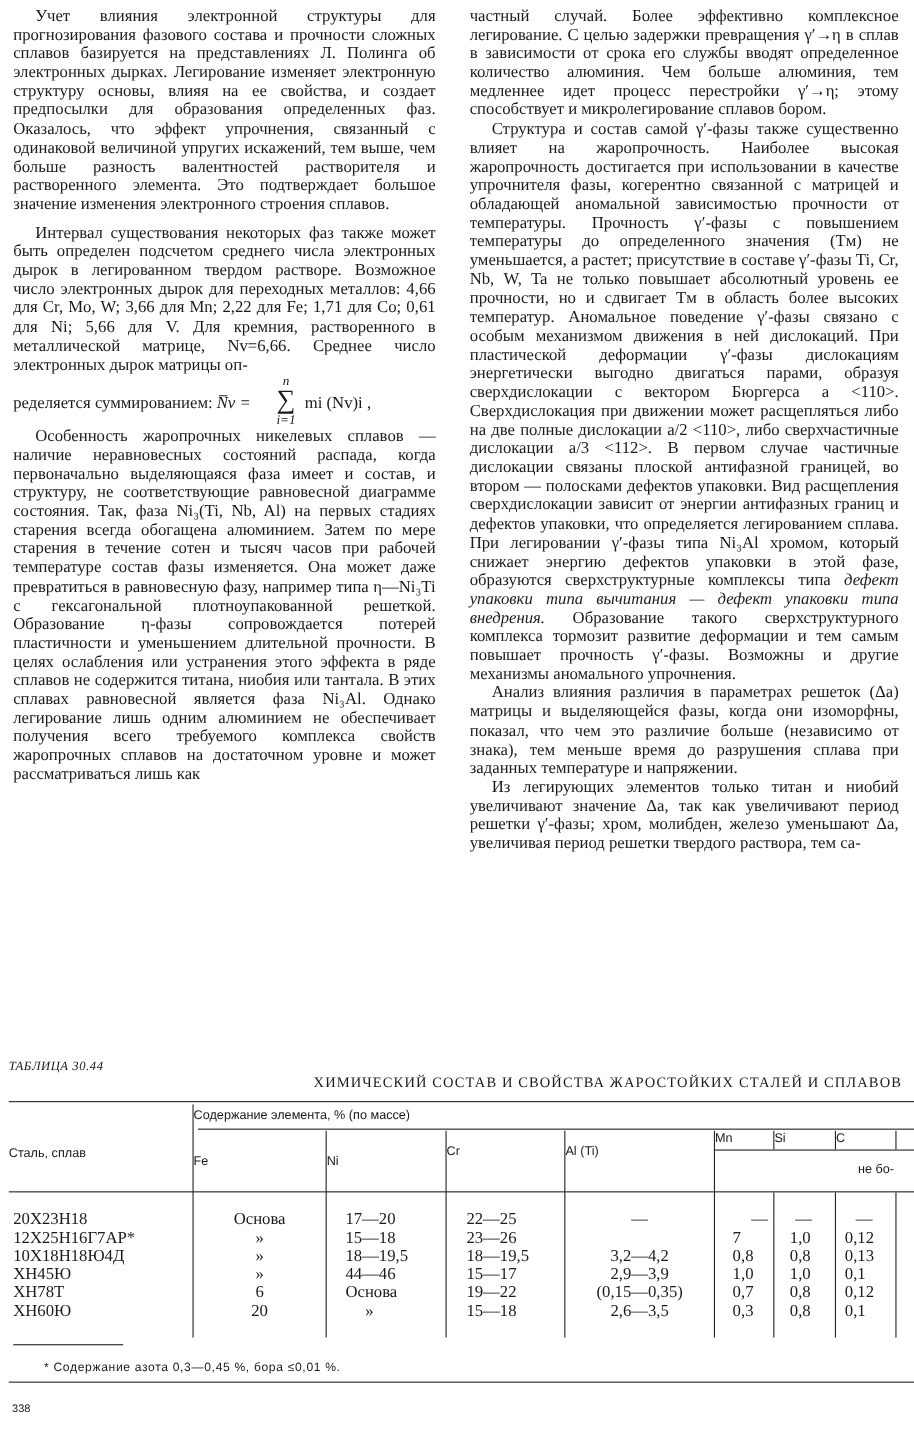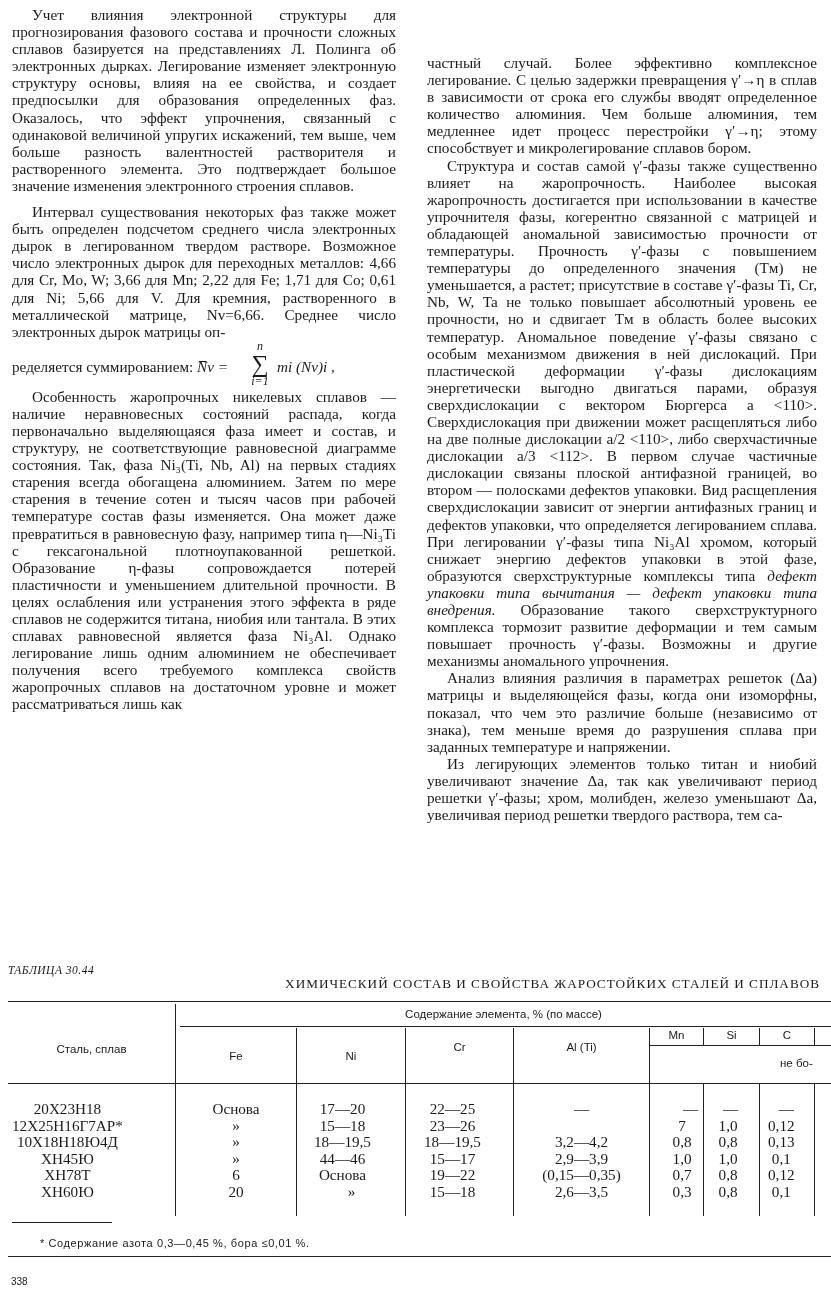--- a/index.html
+++ b/index.html
@@ -10,21 +10,21 @@
   }
   .col {
     position: absolute; top: 6px;
     font-size: 15.2px; line-height: 17.1px;
     text-align: justify;
   }
   .col-left { left: 12px; width: 384px; }
   .col-right { left: 427px; width: 390px; }
   .para { margin: 0; text-indent: 20px; }
   .para.gap { margin-top: 9px; }
-  .para.noind { text-indent: 0; margin-top: 48px; }
+  .para.noind { text-indent: 0; }
   .formula-line { margin: 0; position: relative; height: 48px; }
   .formula-line .lhs { position: absolute; left: 0; top: 18px; }
   .formula-line .sum { position: absolute; left: 233px; top: 0; width: 30px; text-align: center; font-size: 12px; line-height: 13px; }
   .formula-line .sum .sig { font-size: 24px; line-height: 22px; display: block; }
   .formula-line .rhs { position: absolute; left: 185px; top: 18px; }
   .formula-line .rhs2 { position: absolute; left: 265px; top: 18px; }
   i { font-style: italic; }
 
   .table-label {
     position: absolute; left: 8px; top: 964px;
@@ -33,23 +33,23 @@
   .table-title {
     position: absolute; left: 200px; top: 976px; width: 620px;
     font-size: 13.2px; letter-spacing: 1px; text-align: right;
     font-family: "Liberation Serif", serif;
   }
   .hr { position: absolute; height: 0; border-top: 1.5px solid #222; }
   .vr { position: absolute; width: 0; border-left: 1px solid #222; }
 
   .th {
     position: absolute; font-family: "Liberation Sans", "DejaVu Sans", sans-serif;
-    font-size: 11.5px; text-align: center;
+    font-size: 11.5px; 
   }
-  .cells { position: absolute; font-size: 15.2px; line-height: 16.5px; top: 1101px; text-align: center; }
+  .cells { position: absolute; font-size: 15.2px; line-height: 16.5px; top: 1101px; }
   .cells div { white-space: pre; }
   .footnote {
     position: absolute; left: 40px; top: 1237px;
     font-family: "Liberation Sans", sans-serif; font-size: 11px; letter-spacing: 0.6px;
   }
   .page-num {
     position: absolute; left: 11px; top: 1276px;
     font-family: "Liberation Sans", sans-serif; font-size: 10px;
   }
 </style>
@@ -60,21 +60,21 @@
   <p class="para">Учет влияния электронной структуры для прогнозирования фазового состава и прочности сложных сплавов базируется на представлениях Л. Полинга об электронных дырках. Легирование изменяет электронную структуру основы, влияя на ее свойства, и создает предпосылки для образования определенных фаз. Оказалось, что эффект упрочнения, связанный с одинаковой величиной упругих искажений, тем выше, чем больше разность валентностей растворителя и растворенного элемента. Это подтверждает большое значение изменения электронного строения сплавов.</p>
   <p class="para gap">Интервал существования некоторых фаз также может быть определен подсчетом среднего числа электронных дырок в легированном твердом растворе. Возможное число электронных дырок для переходных металлов: 4,66 для Cr, Mo, W; 3,66 для Mn; 2,22 для Fe; 1,71 для Co; 0,61 для Ni; 5,66 для V. Для кремния, растворенного в металлической матрице, Nv=6,66. Среднее число электронных дырок матрицы оп-</p>
   <div class="formula-line">
     <span class="lhs">ределяется суммированием:</span>
     <span class="rhs" style="font-style:italic;">N̅v =</span>
     <span class="sum">
       <span style="font-style:italic;">n</span>
       <span class="sig">∑</span>
       <span style="font-style:italic;">i=1</span>
     </span>
-    <span class="rhs2" style="font-style:italic;">mi (Nv)i ,</span>
+    <span class="rhs2" style="">mi (Nv)i ,</span>
   </div>
   <p class="para">Особенность жаропрочных никелевых сплавов — наличие неравновесных состояний распада, когда первоначально выделяющаяся фаза имеет и состав, и структуру, не соответствующие равновесной диаграмме состояния. Так, фаза Ni₃(Ti, Nb, Al) на первых стадиях старения всегда обогащена алюминием. Затем по мере старения в течение сотен и тысяч часов при рабочей температуре состав фазы изменяется. Она может даже превратиться в равновесную фазу, например типа η—Ni₃Ti с гексагональной плотноупакованной решеткой. Образование η-фазы сопровождается потерей пластичности и уменьшением длительной прочности. В целях ослабления или устранения этого эффекта в ряде сплавов не содержится титана, ниобия или тантала. В этих сплавах равновесной является фаза Ni₃Al. Однако легирование лишь одним алюминием не обеспечивает получения всего требуемого комплекса свойств жаропрочных сплавов на достаточном уровне и может рассматриваться лишь как</p>
 </div>
 
 <div class="col col-right">
   <p class="para noind">частный случай. Более эффективно комплексное легирование. С целью задержки превращения γ′→η в сплав в зависимости от срока его службы вводят определенное количество алюминия. Чем больше алюминия, тем медленнее идет процесс перестройки γ′→η; этому способствует и микролегирование сплавов бором.</p>
   <p class="para"><span>Структура и состав самой γ′-фазы также существенно влияет на жаропрочность. Наиболее высокая жаропрочность достигается при использовании в качестве упрочнителя фазы, когерентно связанной с матрицей и обладающей аномальной зависимостью прочности от температуры. Прочность γ′-фазы с повышением температуры до определенного значения (Tм) не уменьшается, а растет; присутствие в составе γ′-фазы Ti, Cr, Nb, W, Ta не только повышает абсолютный уровень ее прочности, но и сдвигает Tм в область более высоких температур. Аномальное поведение γ′-фазы связано с особым механизмом движения в ней дислокаций. При пластической деформации γ′-фазы дислокациям энергетически выгодно двигаться парами, образуя сверхдислокации с вектором Бюргерса a &lt;110&gt;. Сверхдислокация при движении может расщепляться либо на две полные дислокации a/2 &lt;110&gt;, либо сверхчастичные дислокации a/3 &lt;112&gt;. В первом случае частичные дислокации связаны плоской антифазной границей, во втором — полосками дефектов упаковки. Вид расщепления сверхдислокации зависит от энергии антифазных границ и дефектов упаковки, что определяется легированием сплава. При легировании γ′-фазы типа Ni₃Al хромом, который снижает энергию дефектов упаковки в этой фазе, образуются сверхструктурные комплексы типа </span><i>дефект упаковки типа вычитания — дефект упаковки типа внедрения.</i><span> Образование такого сверхструктурного комплекса тормозит развитие деформации и тем самым повышает прочность γ′-фазы. Возможны и другие механизмы аномального упрочнения.</span></p>
   <p class="para">Анализ влияния различия в параметрах решеток (Δa) матрицы и выделяющейся фазы, когда они изоморфны, показал, что чем это различие больше (независимо от знака), тем меньше время до разрушения сплава при заданных температуре и напряжении.</p>
   <p class="para">Из легирующих элементов только титан и ниобий увеличивают значение Δa, так как увеличивают период решетки γ′-фазы; хром, молибден, железо уменьшают Δa, увеличивая период решетки твердого раствора, тем са-</p>
 </div>

